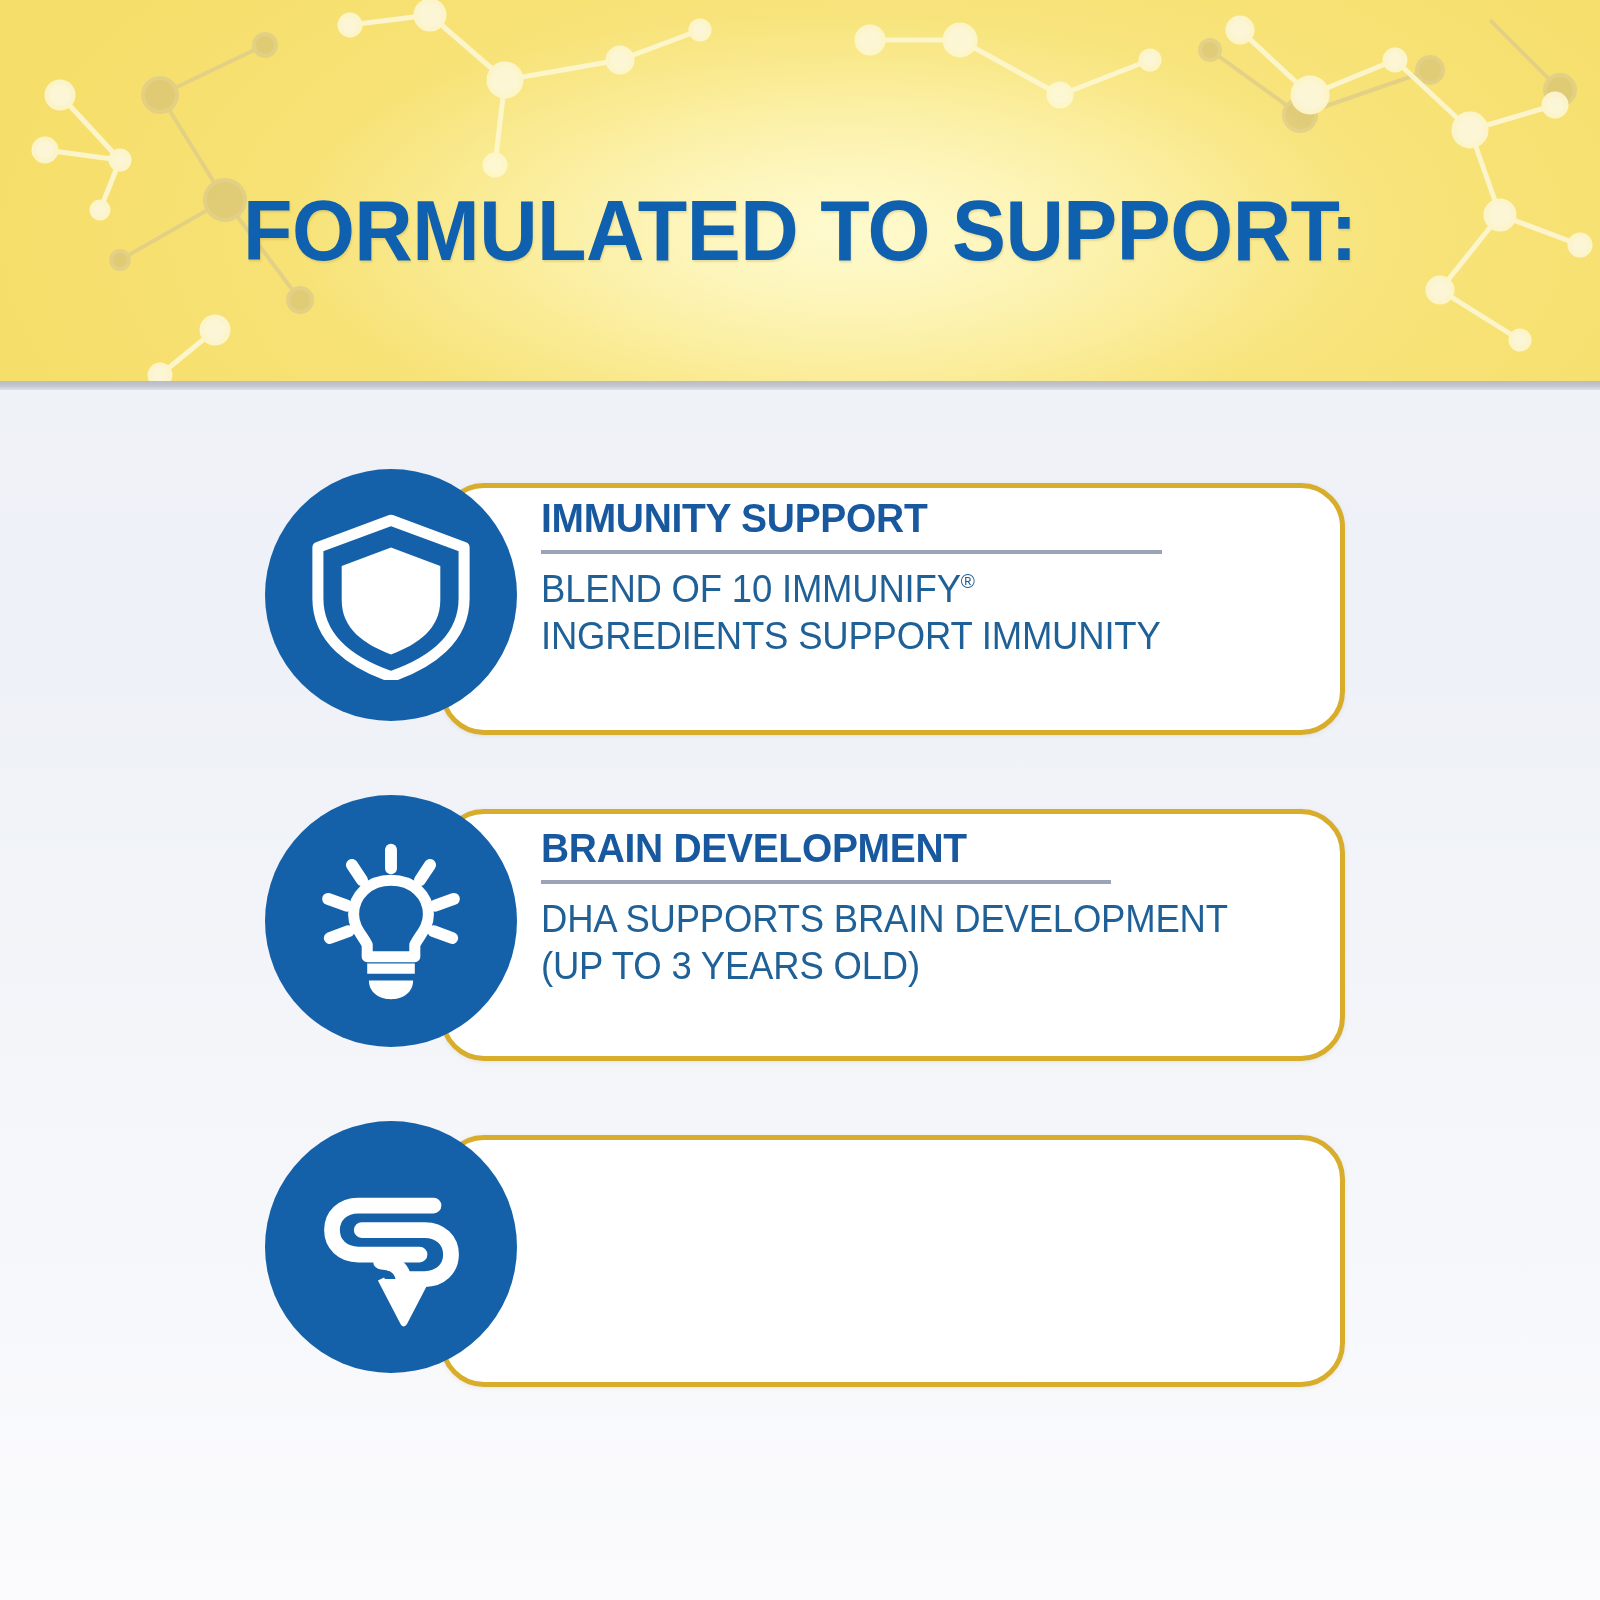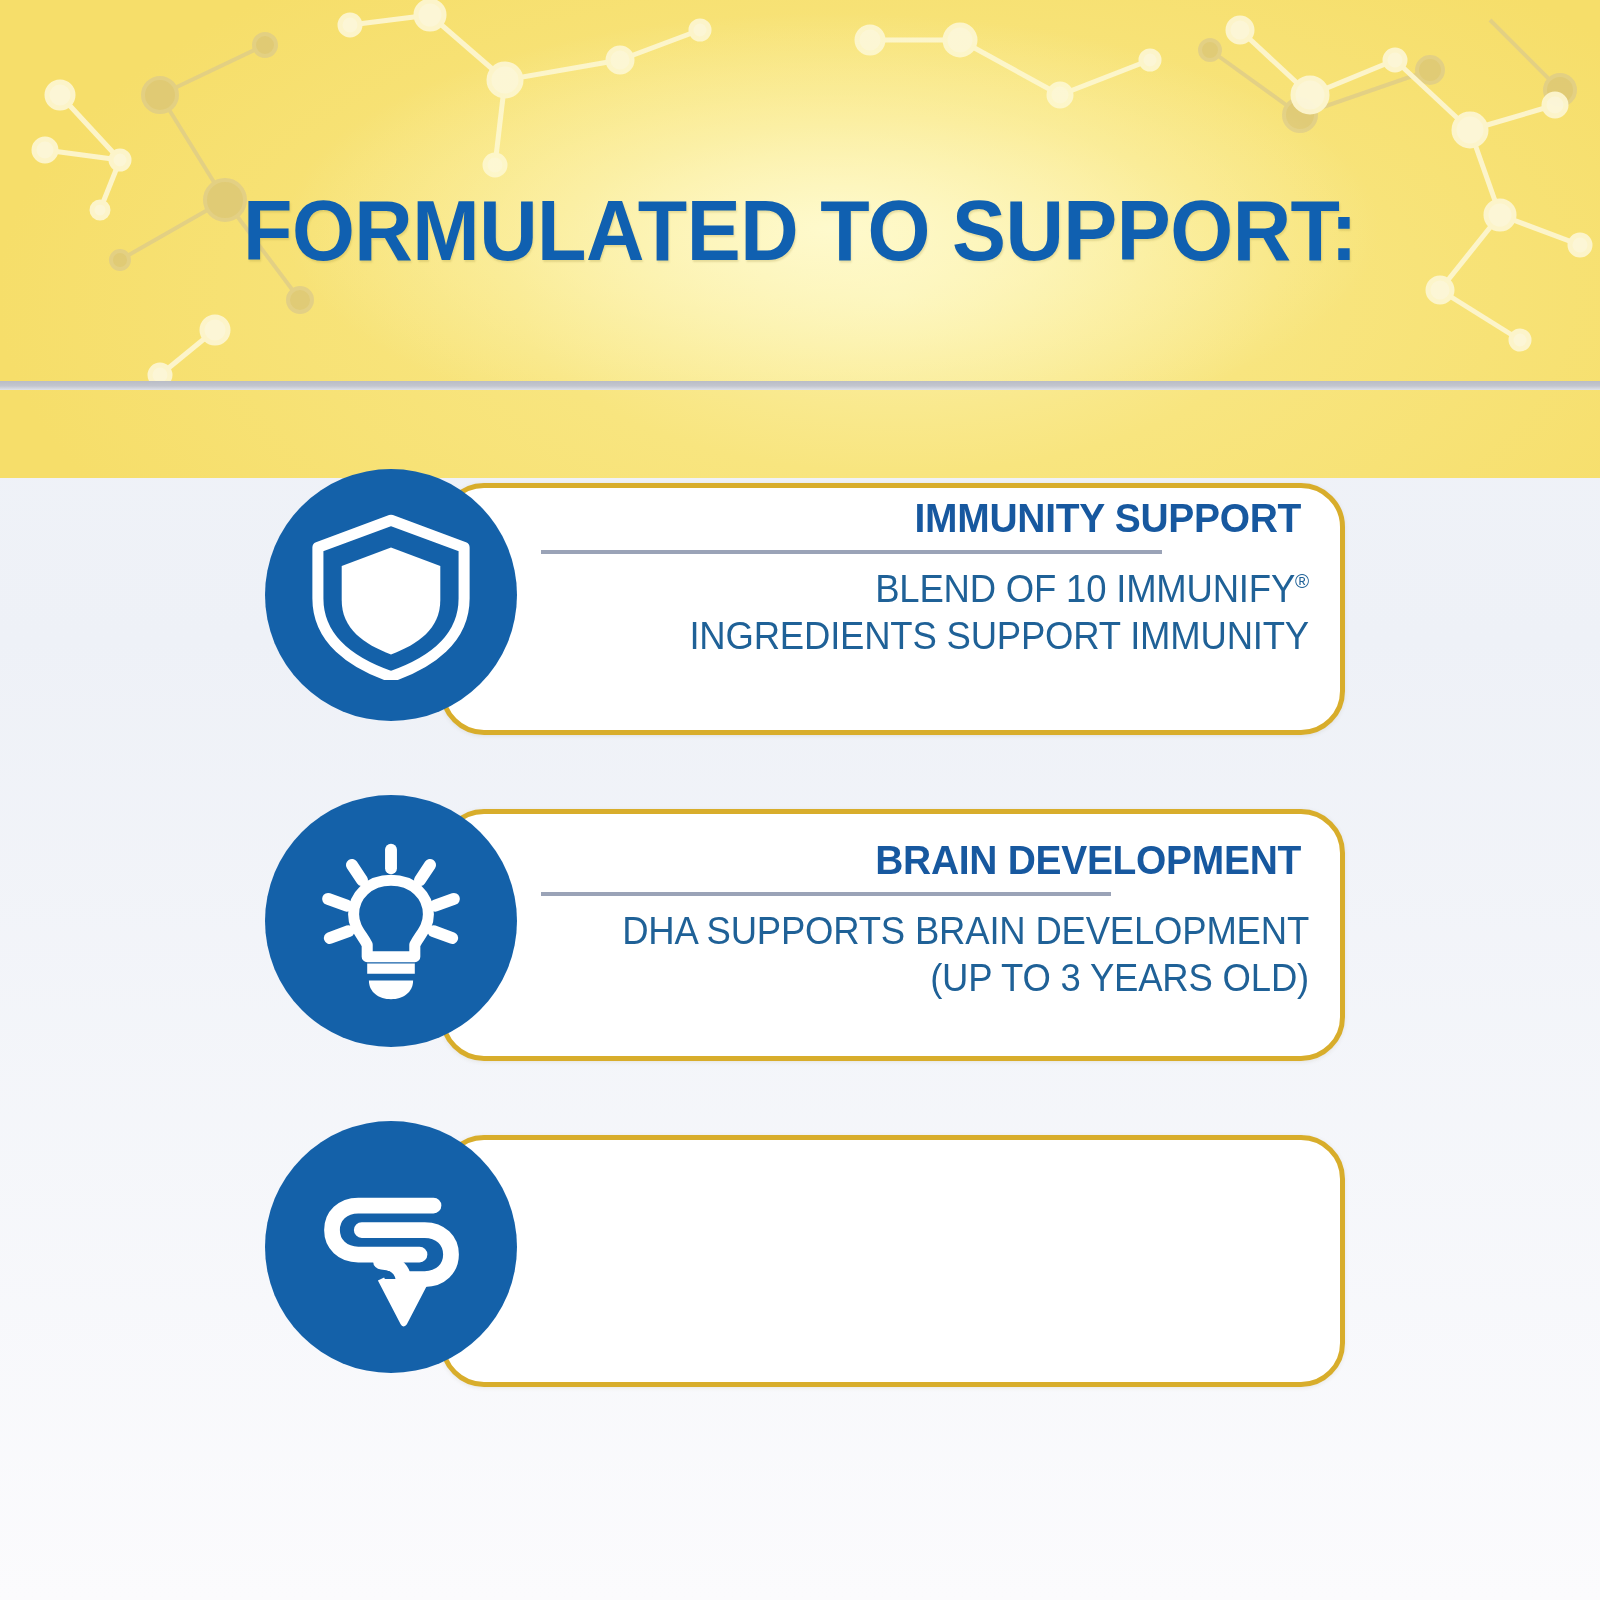--- a/index.html
+++ b/index.html
@@ -16,21 +16,21 @@
     overflow: hidden;
     font-family: "Liberation Sans", sans-serif;
     background: linear-gradient(180deg, #f2f4f9 0%, #eef1f7 40%, #fbfbfd 100%);
   }
 
   
   .banner {
     position: absolute;
     left: 0; top: 0;
     width: 1600px;
-    height: 478px;
+    height: 381px;
     overflow: hidden;
     background:
       radial-gradient(ellipse 900px 420px at 56% 62%, #fbf0a8 0%, #f8e57f 42%, #f6de6a 100%),
       linear-gradient(180deg, #f5df72 0%, #f6e07a 50%, #f3d95f 100%);
   }
   .banner-molecules {
     position: absolute;
     left: 0; top: 0;
     width: 1600px;
     height: 381px;
@@ -68,21 +68,20 @@
     text-shadow: 1px 2px 2px rgba(150,130,40,0.22);
     white-space: nowrap;
   }
 
   
   .cards {
     position: absolute;
     left: 0;
     top: 455px;
     width: 1600px;
-    text-align: right;
   }
   .card-row {
     position: relative;
     width: 1600px;
     height: 290px;
     margin-bottom: 36px;
   }
   .card-box {
     position: absolute;
     left: 440px;
@@ -149,21 +148,21 @@
     vertical-align: super;
     line-height: 0;
   }
 
   
   .row-0 .card-rule { width: 621px; }
   .row-1 .card-rule { width: 570px; }
   .row-2 .card-rule { width: 535px; }
 
   .row-0 .card-text { top: 40px; }
-  .row-1 .card-text { top: 56px; }
+  .row-1 .card-text { top: 44px; }
   .row-2 .card-text { top: 44px; }
 </style>
 </head>
 <body>
 
 <div class="page">
 
   <div class="banner">
 
     <svg class="banner-molecules" viewBox="0 0 1600 381" preserveAspectRatio="none">

